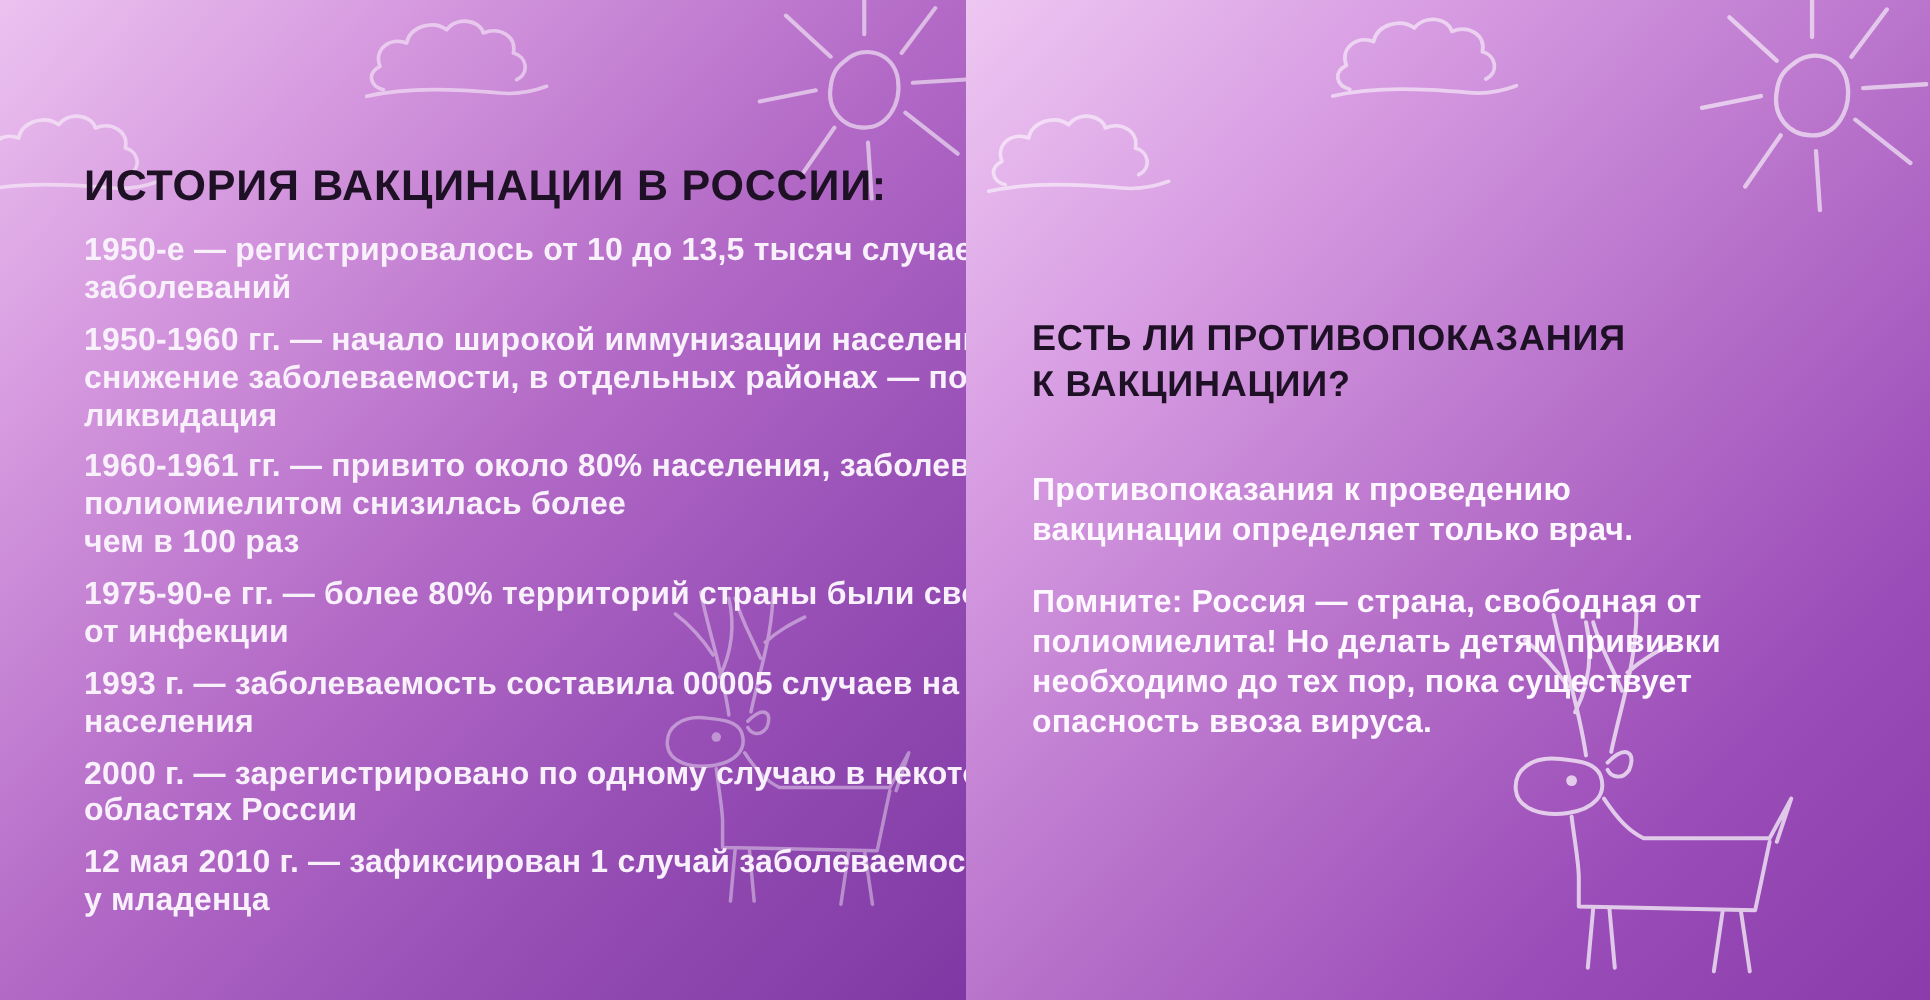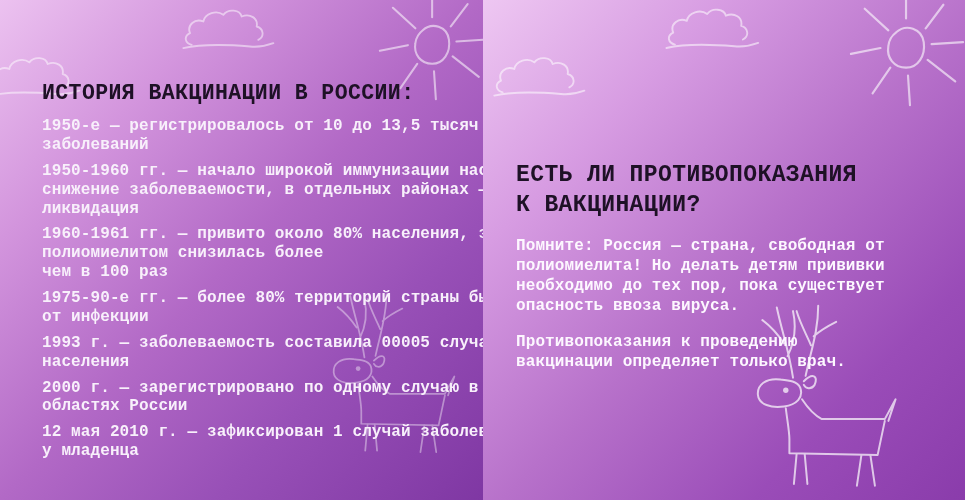--- a/index.html
+++ b/index.html
@@ -1,40 +1,40 @@
 <!DOCTYPE html>
 <html><head>
 <meta charset="utf-8">
 <style>
   html,body{margin:0;padding:0;background:#222;}
   #stage{
     position:relative;width:965px;height:500px;overflow:hidden;
     font-family:"Liberation Sans","DejaVu Sans",sans-serif;
   }
-  .panel{position:absolute;top:0;height:500px;overflow:hidden;font-family:Liberation Mono, monospace;}
+  .panel{position:absolute;top:0;height:500px;overflow:hidden;}
   #panel-left{
     left:0;width:483px;
     background:linear-gradient(134deg,#ecc2f0 0%,#d395dd 24%,#b269c6 50%,#9850b7 72%,#7f37a3 100%);
   }
   #panel-right{
     left:483px;width:482px;
     background:linear-gradient(134deg,#eec7f2 0%,#d79ce2 25%,#b771ca 52%,#9a4cb8 78%,#8a3cab 100%);
   }
   .doodle{position:absolute;pointer-events:none;}
   .doodle svg{display:block;width:100%;height:100%;}
   .slide-title{
     position:absolute;
     font-weight:800;
     color:#1e1126;
     letter-spacing:0.4px;
     white-space:pre;
     line-height:1.27;
   }
   #lp-title{left:42px;top:66px;font-size:21.5px;}
-  #rp-title{left:33px;top:146px;font-size:23px;}
+  #rp-title{left:33px;top:146px;font-size:18px;}
   .timeline{
     position:absolute;left:42px;top:117px;width:438px;
   }
   .timeline-entry{
     font-size:16px;
     font-weight:700;
     color:#f8f0fb;
     line-height:1.18;
     letter-spacing:0.1px;
     white-space:pre;
@@ -145,22 +145,22 @@
     <div class="doodle" style="left:265px;top:255px;width:162px;height:258px;opacity:.7">
       <svg viewBox="0 0 180 230">
           <use href="#def-deer"></use>
         </svg>
     </div>
 
     <h1 class="slide-title" id="rp-title">ЕСТЬ ЛИ ПРОТИВОПОКАЗАНИЯ
 К ВАКЦИНАЦИИ?</h1>
 
     <div class="rp-paras">
+      <p class="rp-para">Противопоказания к проведению
+вакцинации определяет только врач.</p>
       <p class="rp-para">Помните: Россия — страна, свободная от
 полиомиелита! Но делать детям прививки
 необходимо до тех пор, пока существует
 опасность ввоза вируса.</p>
-      <p class="rp-para">Противопоказания к проведению
-вакцинации определяет только врач.</p>
     </div>
   </div>
 
 </div>
 
 </body></html>

